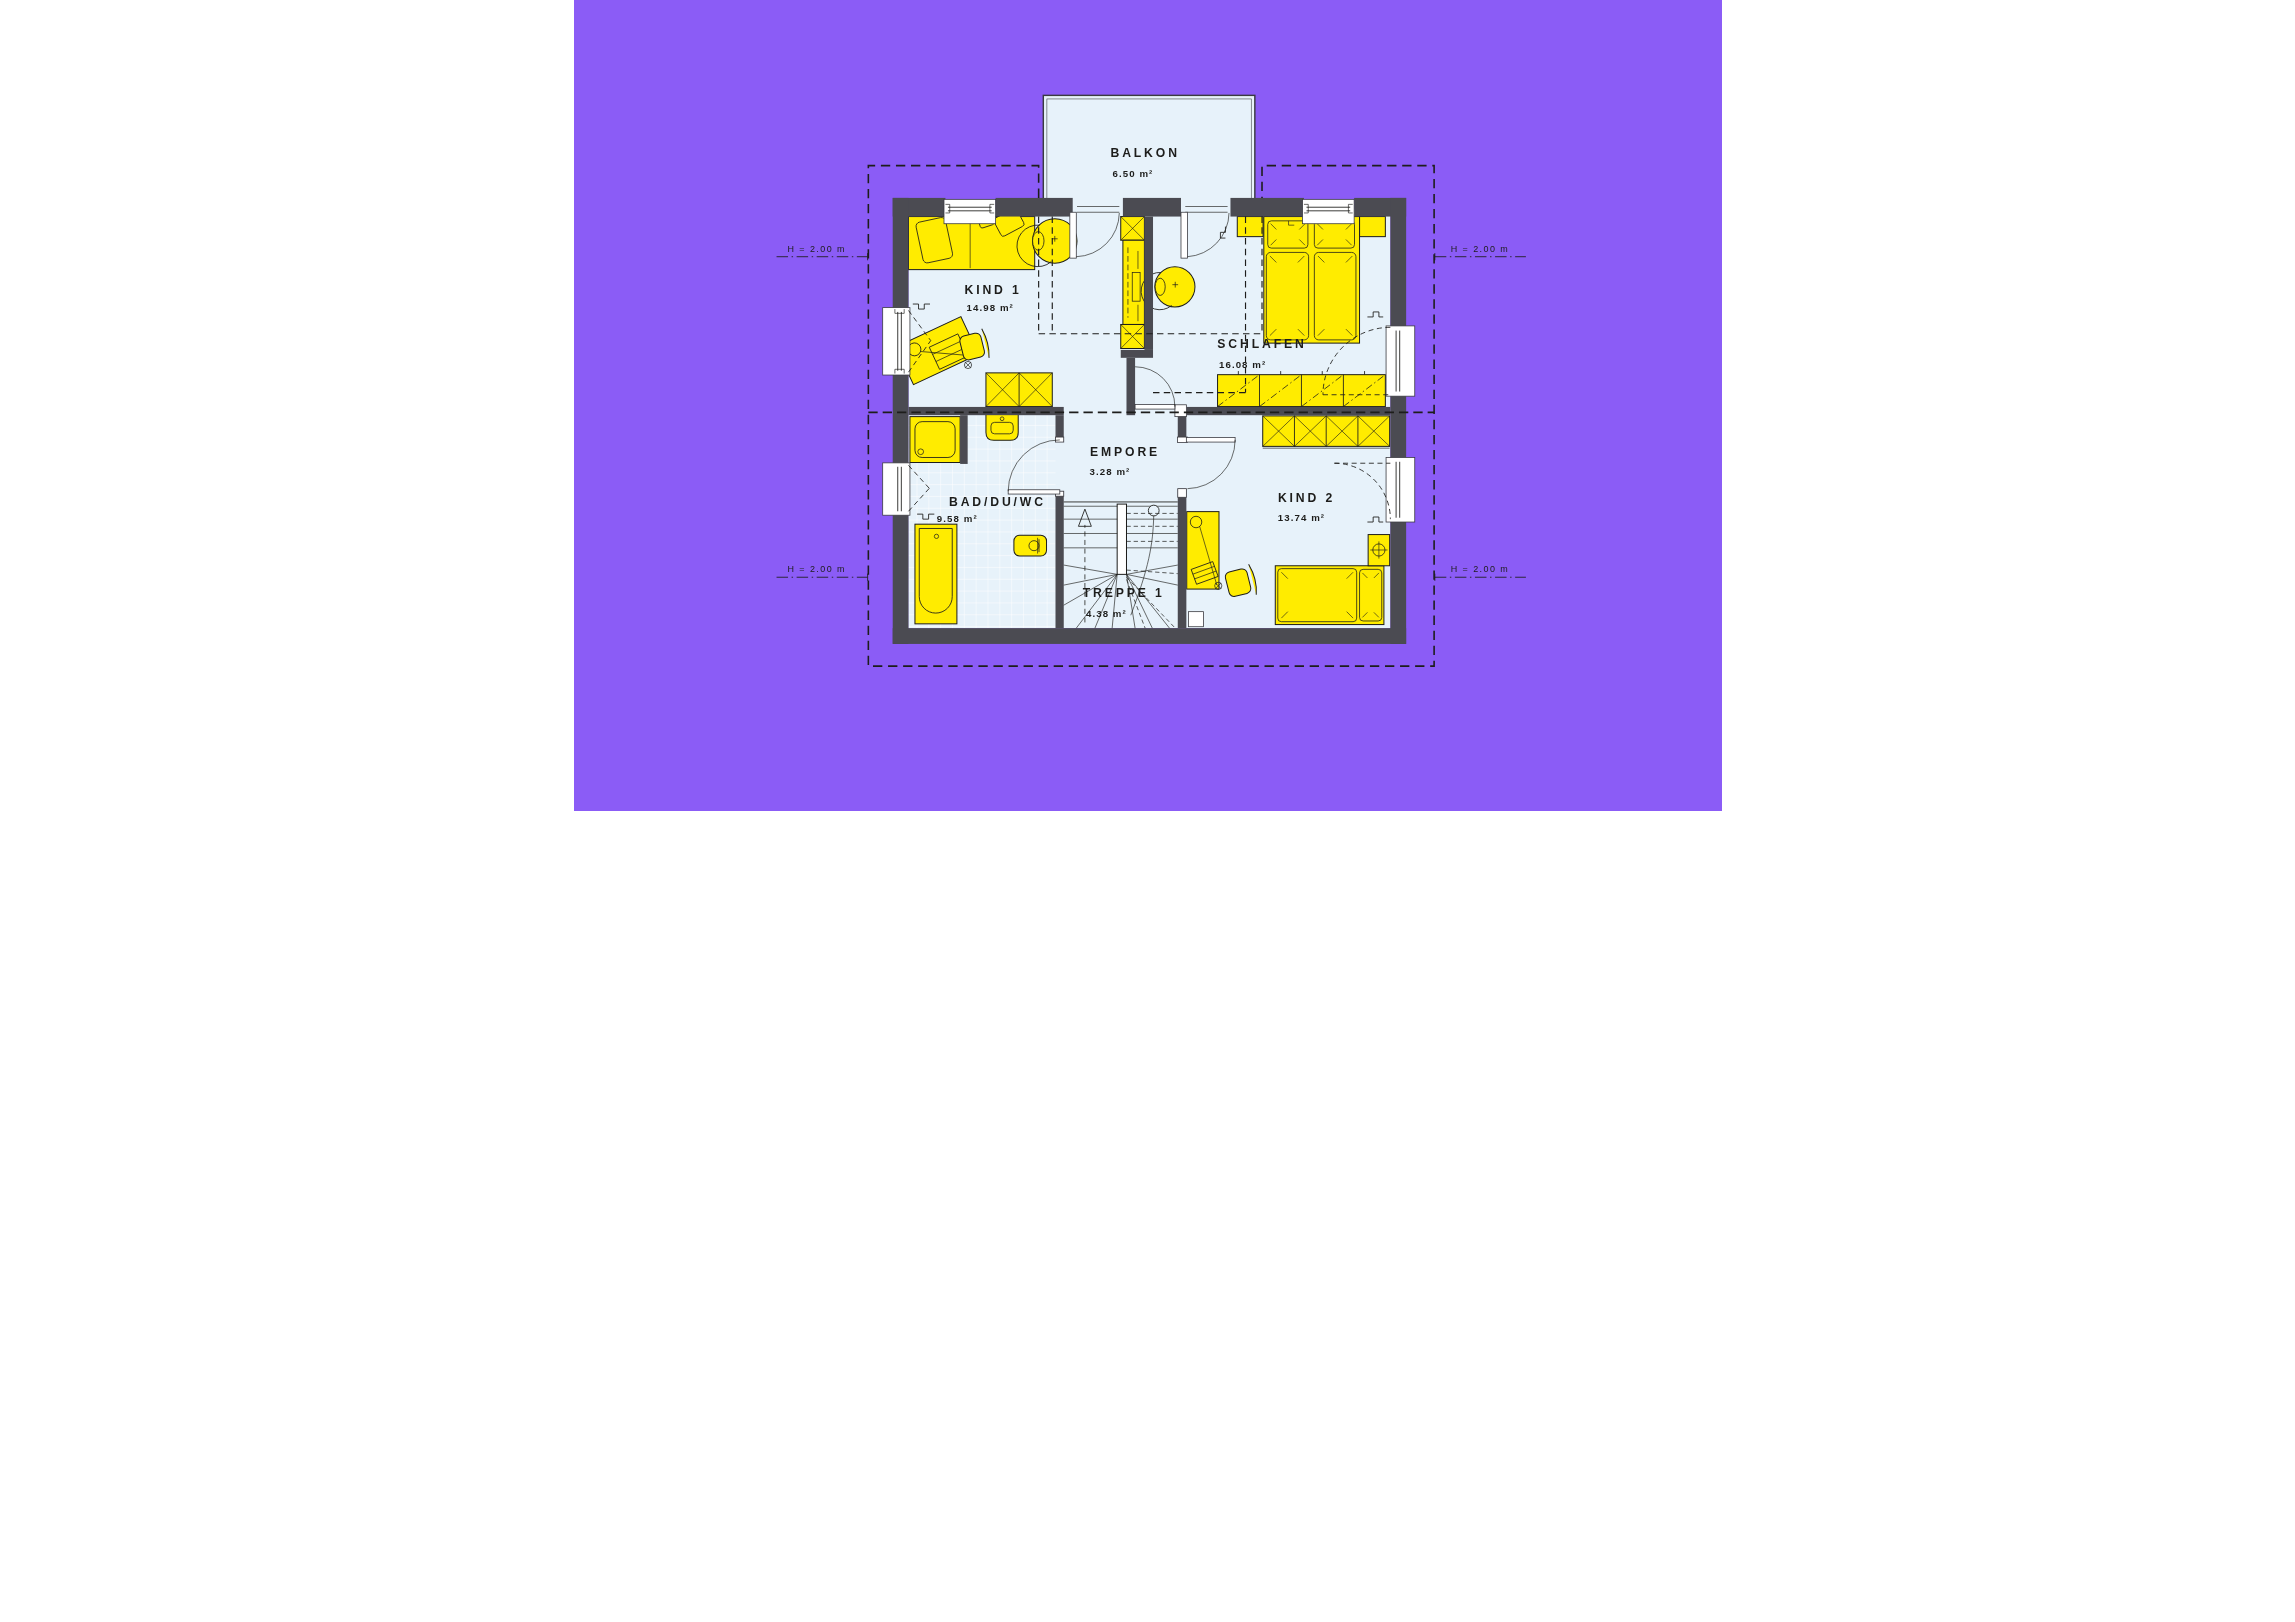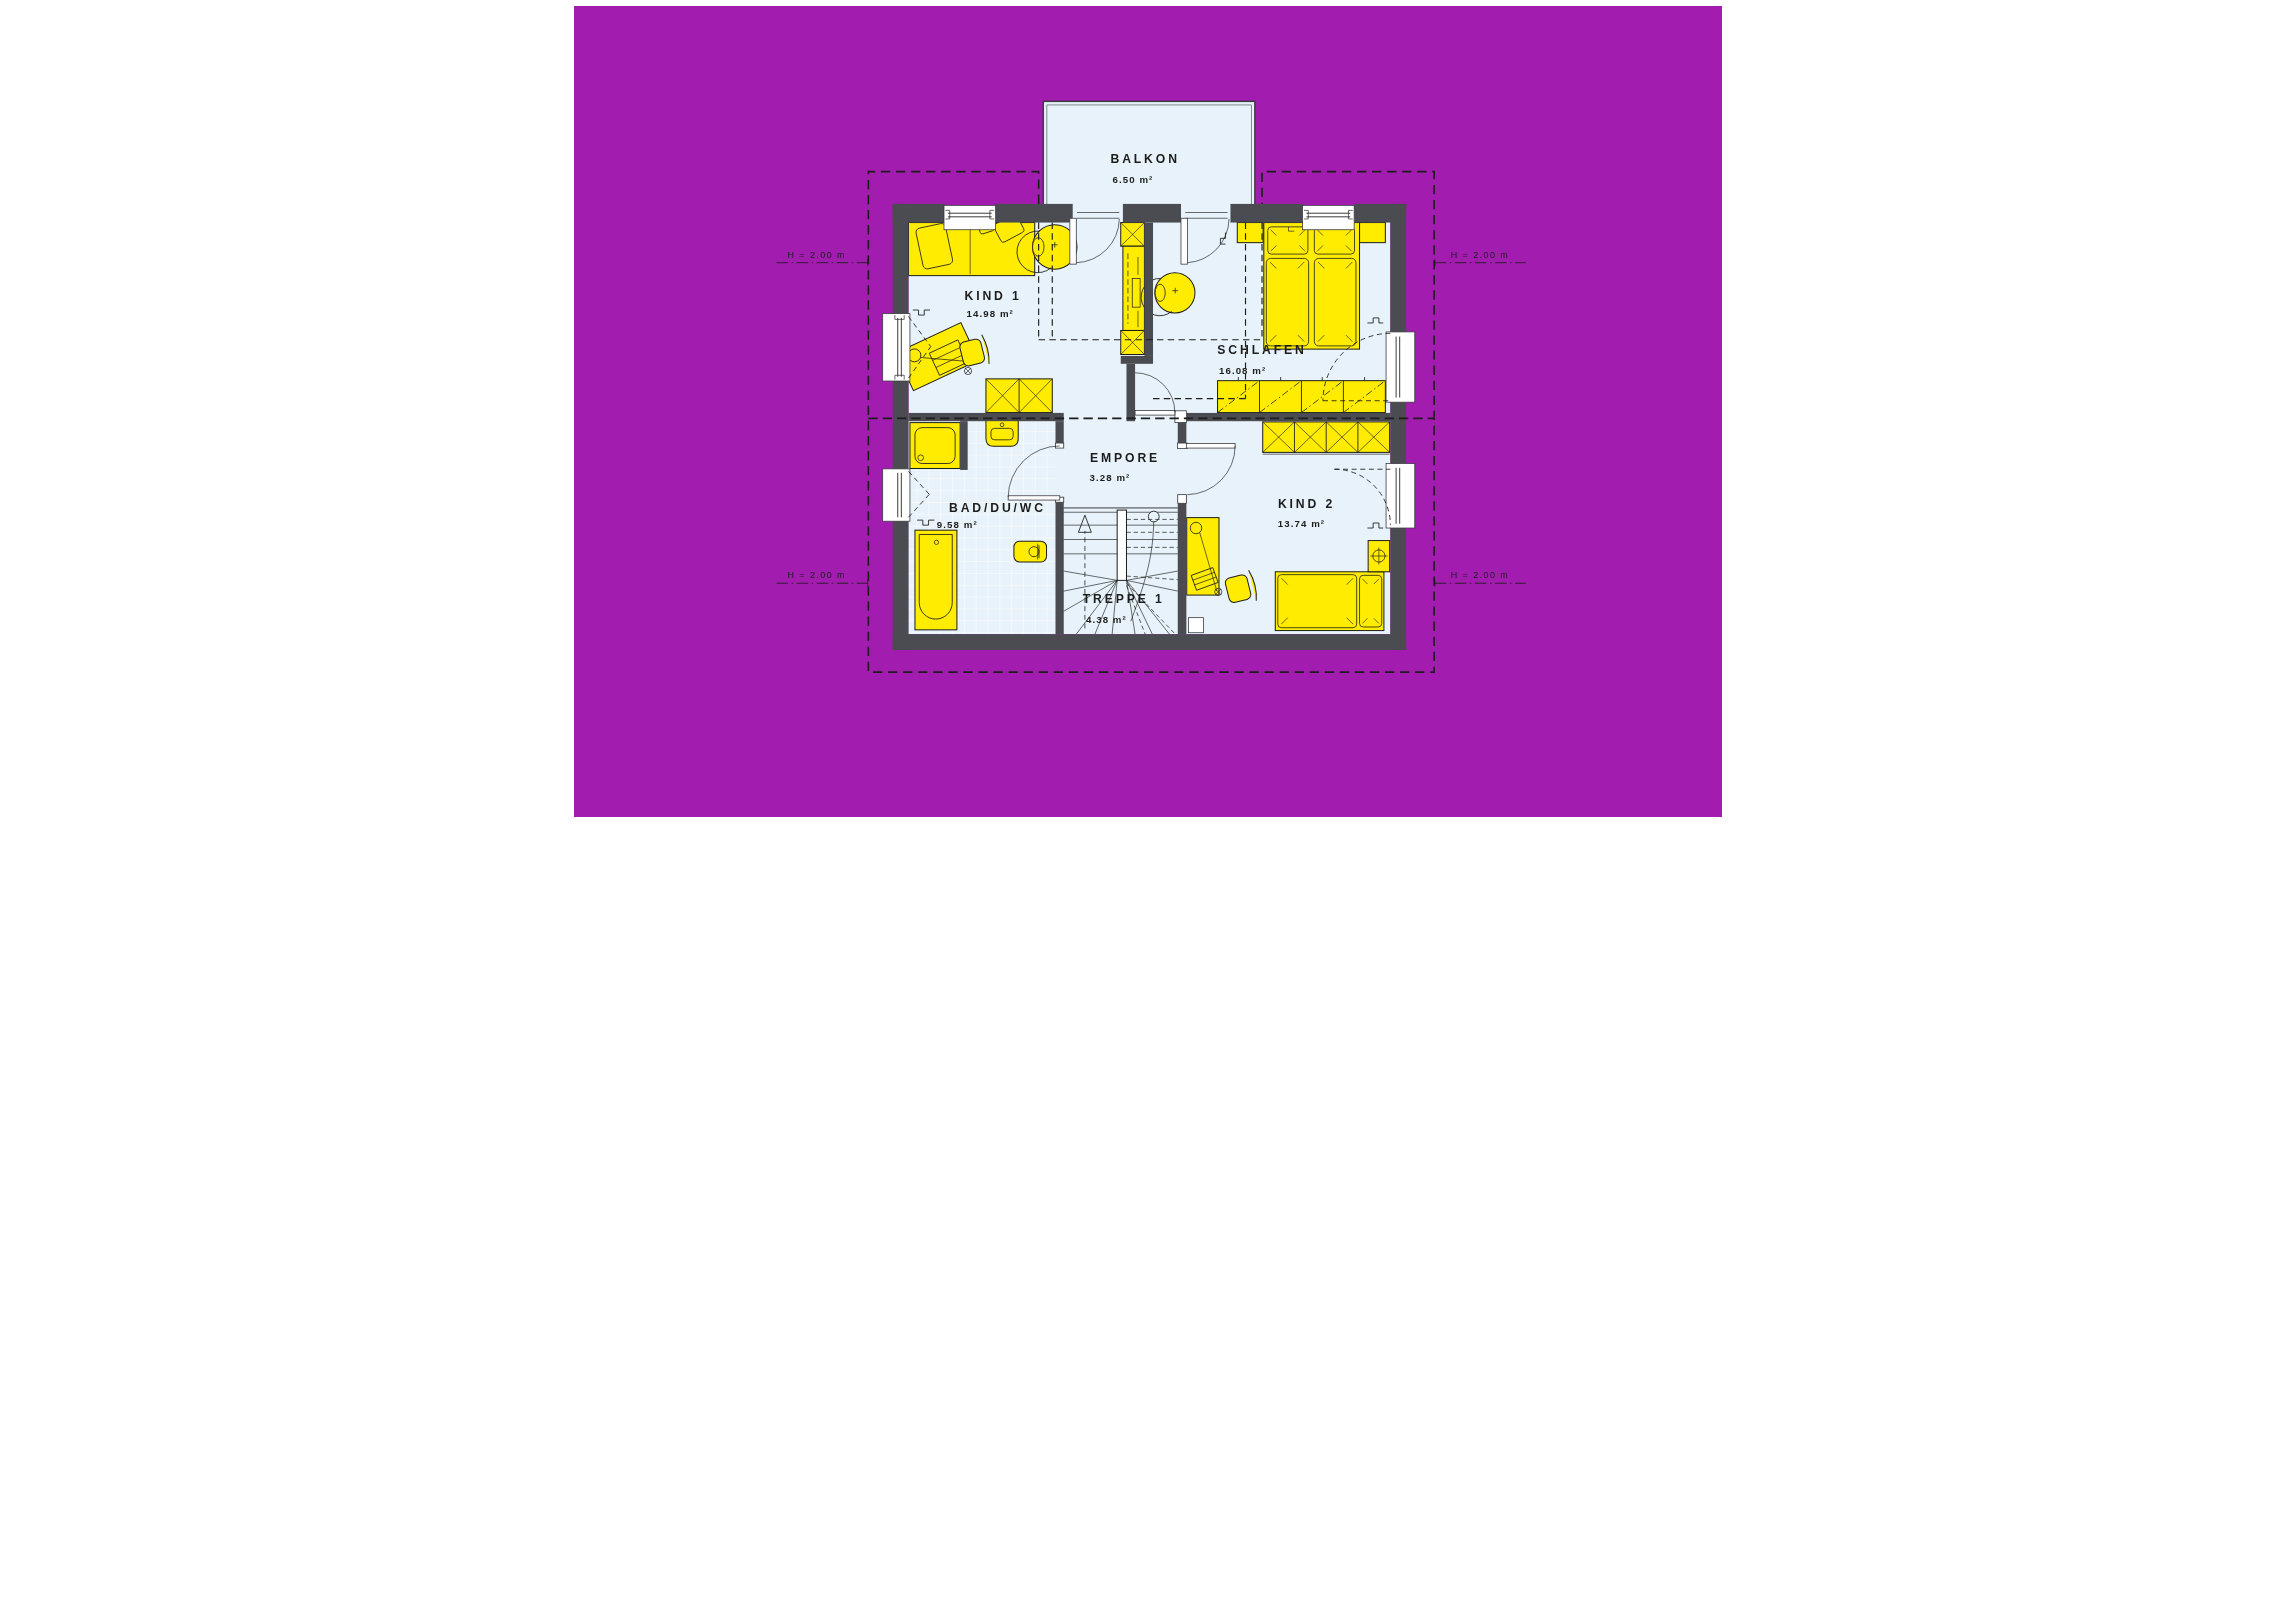--- a/index.html
+++ b/index.html
@@ -1,16 +1,16 @@
 <!DOCTYPE html>
 <html style="font-size:11.5px"><head>
 <meta charset="utf-8">
 <style>
   html,body{margin:0;padding:0;background:#ffffff;}
-  .stage{position:relative;width:1148px;height:811px;background:#a21caf;margin:6px auto;
+  .stage{position:relative;width:1148px;height:811px;background:#8b5cf6;margin:0 auto;
          font-family:"Liberation Sans",sans-serif;}
   svg{position:absolute;left:0;top:0;}
   .wall{fill:#4b4b52;stroke:none;}
   .yf{fill:#ffec00;stroke:#1d1d1b;stroke-width:1.4;}
   .yfthin{fill:#ffec00;stroke:#1d1d1b;stroke-width:1.1;}
   .ln{stroke:#1d1d1b;stroke-width:1.2;fill:none;}
   .lnthin{stroke:#1d1d1b;stroke-width:0.9;fill:none;}
   .wh{fill:#ffffff;stroke:#3a3a40;stroke-width:1.1;}
   .dash-roof{stroke:#1d1d1b;stroke-width:2.2;fill:none;stroke-dasharray:13 8;}
   .dash-in{stroke:#1d1d1b;stroke-width:1.6;fill:none;stroke-dasharray:9 6;}

